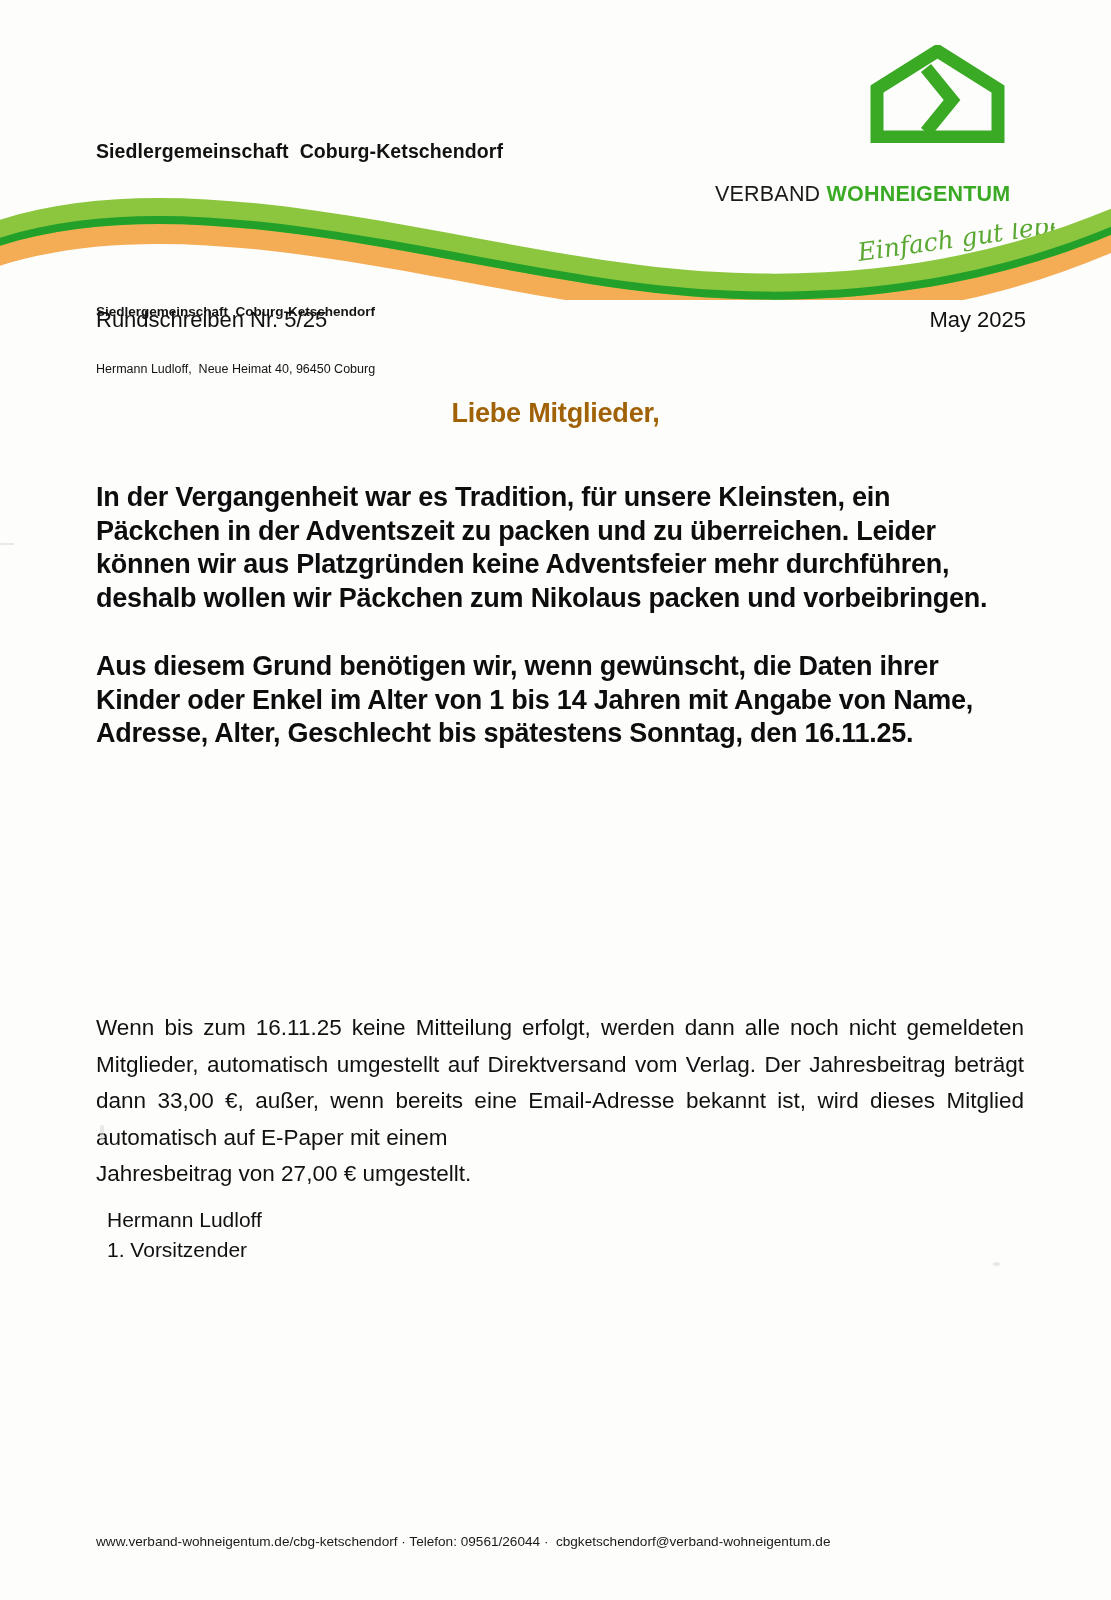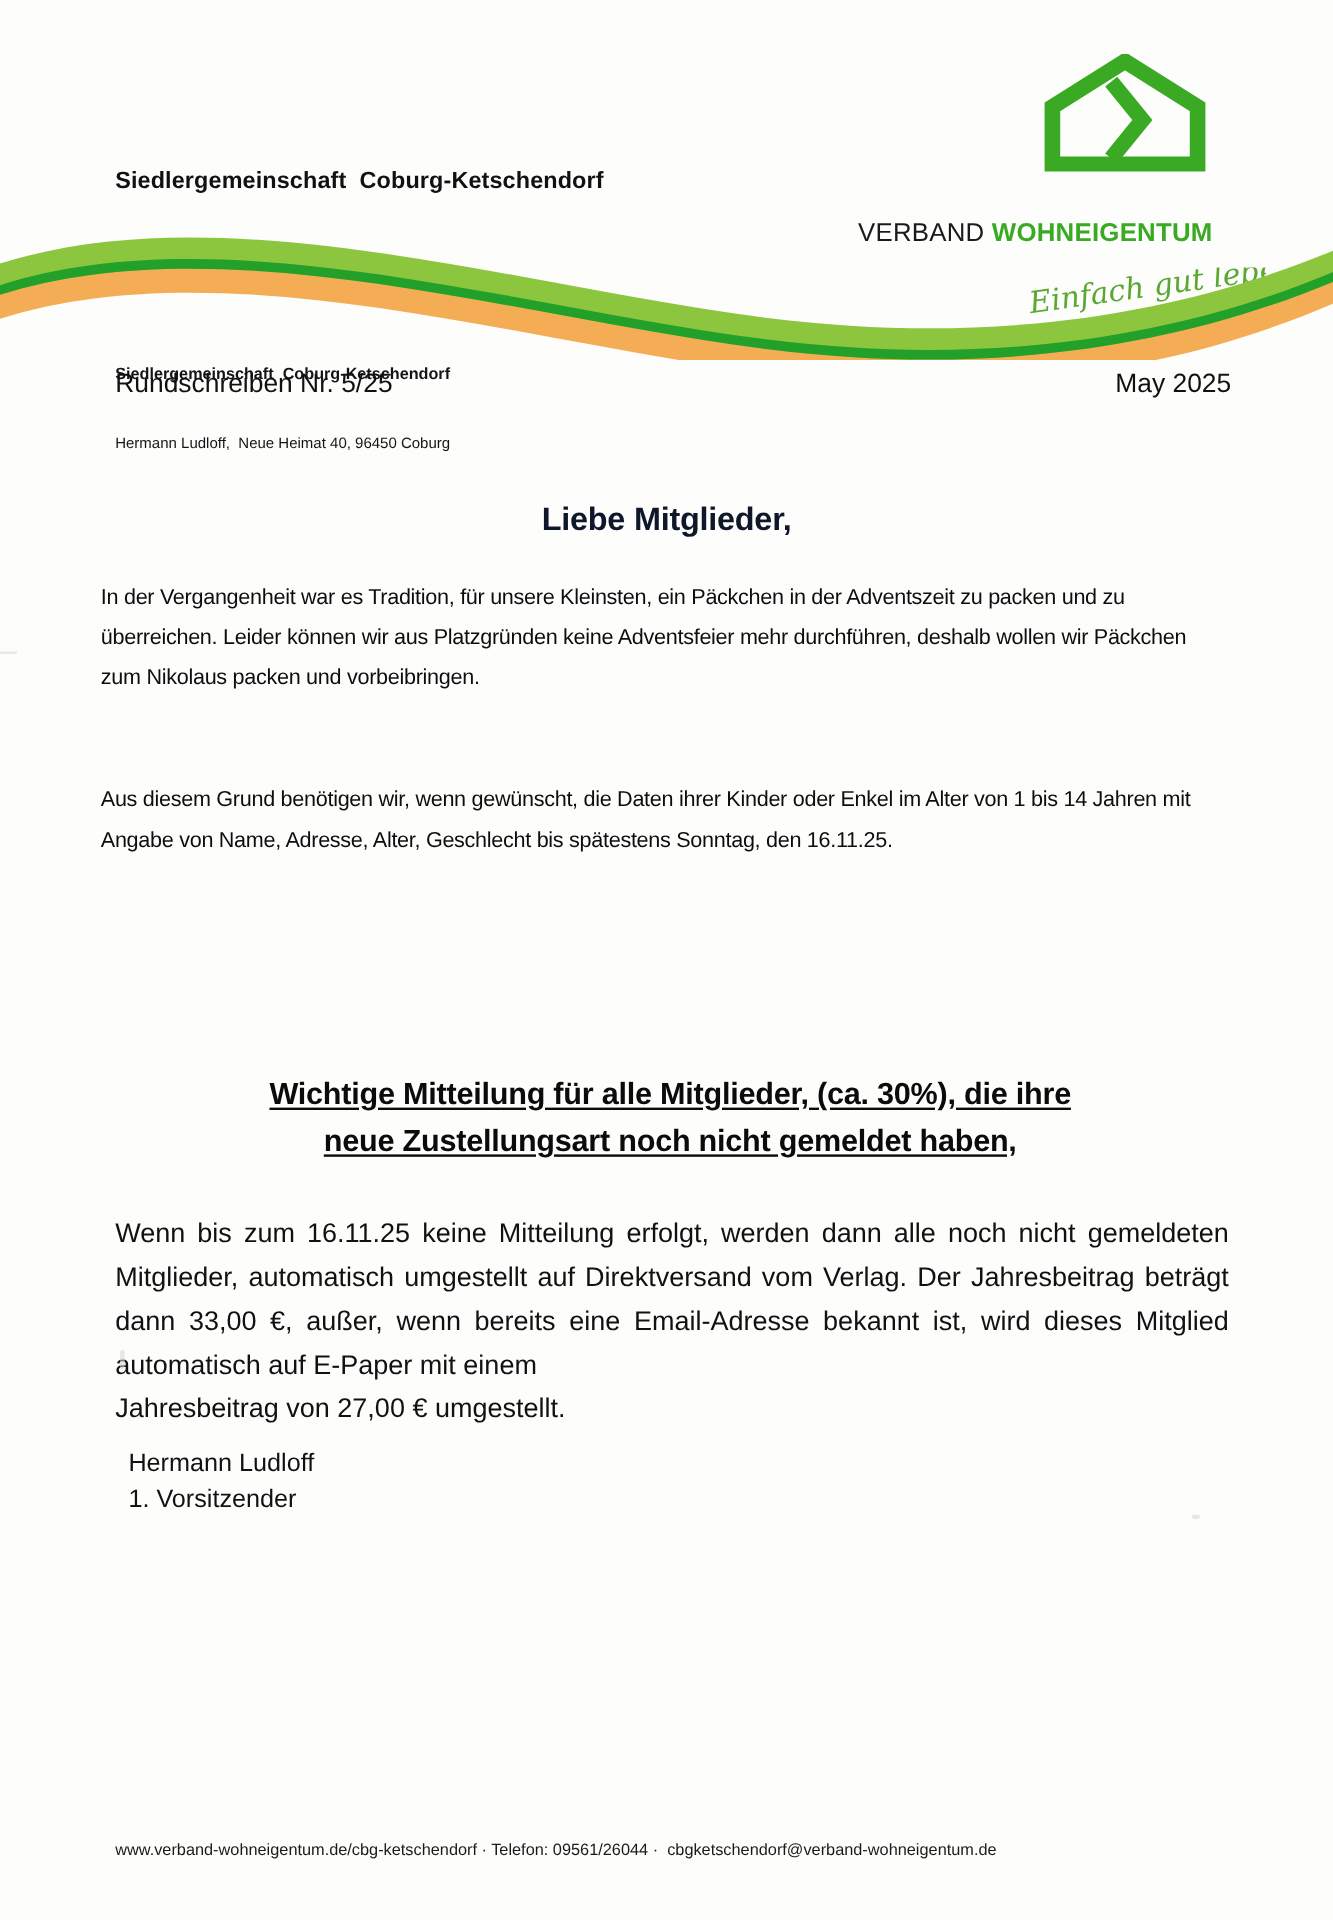--- a/index.html
+++ b/index.html
@@ -122,30 +122,29 @@
   
   #salutation {
     position: absolute;
     left: 0;
     right: 0;
     top: 398px;
     text-align: center;
     font-size: 27px;
     font-weight: bold;
     letter-spacing: -0.2px;
-    color: #0f172a;
-    margin-top: 20px;
+    color: #a16207;
   }
 
   .para-bold {
     position: absolute;
-    left: 84px;
+    left: 96px;
     width: 925px;
-    font-size: 18px;
-    font-weight: normal;
+    font-size: 27px;
+    font-weight: bold;
     line-height: 33.5px;
     letter-spacing: -0.25px;
     color: #0d0d0d;
   }
   #para-1 { top: 481px; }
   #para-2 { top: 650px; }
   #para-3 { top: 757px; }
 
   #para-3 a.maillink {
     color: #2159c4;
@@ -261,21 +260,20 @@
   <div id="circular-no">Rundschreiben Nr. 5/25</div>
   <div id="doc-date">May 2025</div>
 
   <div id="salutation">Liebe Mitglieder,</div>
 
   <div id="para-1" class="para-bold">In der Vergangenheit war es Tradition, für unsere Kleinsten, ein Päckchen in der Adventszeit zu packen und zu überreichen. Leider können wir aus Platzgründen keine Adventsfeier mehr durchführen, deshalb wollen wir Päckchen zum Nikolaus packen und vorbeibringen.</div>
 
   <div id="para-2" class="para-bold">Aus diesem Grund benötigen wir, wenn gewünscht, die Daten ihrer Kinder oder Enkel im Alter von 1 bis 14 Jahren mit Angabe von Name, Adresse, Alter, Geschlecht bis spätestens Sonntag, den 16.11.25.</div>
 
 
-  <div id="notice-heading"><span class="u">Wichtige Mitteilung für alle Mitglieder, (ca. 30%), die ihre</span><br><span class="u">neue Zustellungsart noch nicht gemeldet haben,</span></div>
 
   <div id="para-4"><span>Wenn bis zum 16.11.25 keine Mitteilung erfolgt, werden dann alle noch nicht gemeldeten Mitglieder, automatisch umgestellt auf Direktversand vom Verlag. Der Jahresbeitrag beträgt dann 33,00 €, außer, wenn bereits eine Email-Adresse bekannt ist, wird dieses Mitglied automatisch auf E-Paper mit einem</span>
     <div class="lastline">Jahresbeitrag von 27,00 € umgestellt.</div>
   </div>
 
   <div id="signature"><span>Hermann Ludloff</span><br><span>1. Vorsitzender</span></div>
 
   <div id="footer">
     <span class="fl">www.verband-wohneigentum.de/cbg-ketschendorf · Telefon: 09561/26044 ·  cbgketschendorf@verband-wohneigentum.de</span>
     

